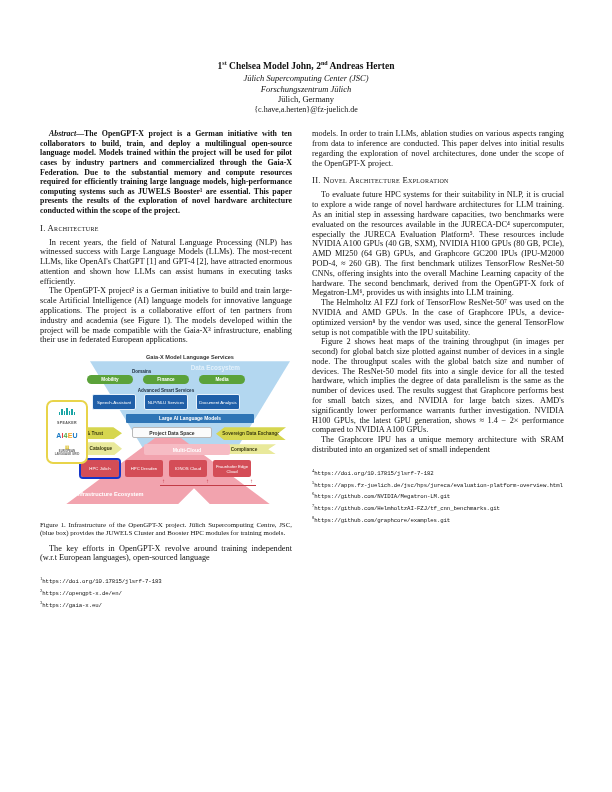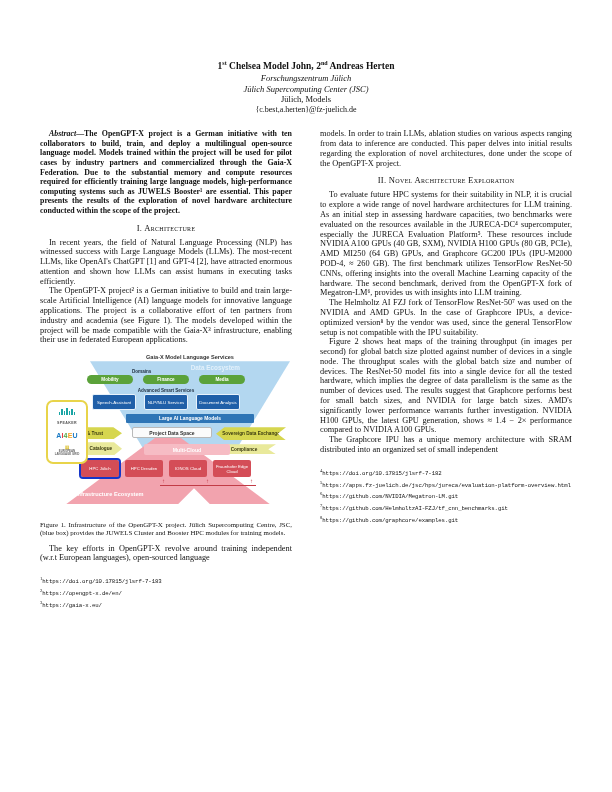--- a/index.html
+++ b/index.html
@@ -12,27 +12,27 @@
   
   .titleblock { text-align:center; padding-top:46px; }
   .paper-title { font-size:20px; font-weight:400; letter-spacing:.2px; }
   .authors { margin-top:14px; font-size:9.5px; font-weight:600; }
   .authors sup { font-size:6px; }
   .affil { font-size:8.5px; font-style:italic; line-height:10.5px; margin-top:2px;}
   .affil div { line-height:10.5px; }
   .city { font-size:8.5px; line-height:10.5px; }
   .email { font-size:8px; line-height:10.5px; }
   
-  .cols { display:flex; gap:28px; padding:0 40px; margin-top:14px; align-items:flex-start; }
+  .cols { display:flex; gap:20px; padding:0 40px; margin-top:14px; align-items:flex-start; }
   .col { width:252px; }
   p.body { font-size:8.3px; line-height:9.8px; text-align:justify; text-indent:9px; }
   p.noindent { text-indent:0; }
   .abstract { font-size:7.9px; line-height:9.6px; font-weight:bold; text-align:justify; text-indent:9px; }
   .abstract .ablabel { font-style:italic; }
-  h2.sec { font-size:8.6px; font-weight:400; font-variant:small-caps; text-align:center;
+  h2.sec { font-size:8.6px; font-weight:400; font-variant:small-caps; 
            margin:7px 0 5px; letter-spacing:.3px; }
   
   .figwrap { position:relative; width:252px; height:164px; margin:9px 0 3px; font-family:"Liberation Sans","DejaVu Sans",sans-serif; }
   .fig-title { position:absolute; left:50px; top:0; width:200px; text-align:center; font-size:5.6px; font-weight:bold; color:#333; }
   .trap { position:absolute; left:50px; top:7px; width:200px; height:92px; background:#b3d7f0;
           -webkit-clip-path:polygon(0 0,100% 0,72% 100%,28% 100%); clip-path:polygon(0 0,100% 0,72% 100%,28% 100%); }
   .data-eco { position:absolute; right:52px; top:10px; font-size:6.4px; font-weight:bold; color:#e3f1fb; }
   .domains-label { position:absolute; left:92px; top:15px; font-size:4.6px; color:#234; font-weight:bold; }
   .pills { position:absolute; left:0; top:21px; width:252px; display:flex; justify-content:center; gap:10px; }
   .pill { width:46px; height:9px; border-radius:5px; background:#5ba23a; color:#fff; font-size:4.6px;
@@ -81,25 +81,25 @@
 </head>
 <body>
 
 <div class="page">
 
   <div class="titleblock">
     <div class="authors">
       <span><span>1</span><sup>st</sup><span> Chelsea Model John, </span></span><span><span>2</span><sup>nd</sup><span> Andreas Herten</span></span>
     </div>
     <div class="affil">
+      <div>Jülich Supercomputing Center (JSC)</div>
       <div>Forschungszentrum Jülich</div>
-      <div>Jülich Supercomputing Center (JSC)</div>
-    </div>
-    <div class="city">Jülich, Models</div>
-    <div class="email">{c.best,a.herten}@fz-juelich.de</div>
+    </div>
+    <div class="city">Jülich, Germany</div>
+    <div class="email">{c.have,a.herten}@fz-juelich.de</div>
   </div>
 
   <div class="cols">
 
     <div class="col">
       <p class="abstract"><span class="ablabel">Abstract</span><span>—</span><span>The OpenGPT-X project is a German initiative with ten collaborators to build, train, and deploy a multilingual open-source language model. Models trained within the project will be used for pilot cases by industry partners and commercialized through the Gaia-X Federation. Due to the substantial memory and compute resources required for efficiently training large language models, high-performance computing systems such as JUWELS Booster¹ are essential. This paper presents the results of the exploration of novel hardware architecture conducted within the scope of the project.</span></p>
 
       <h2 class="sec">I. Architecture</h2>
 
       <p class="body">In recent years, the field of Natural Language Processing (NLP) has witnessed success with Large Language Models (LLMs). The most-recent LLMs, like OpenAI's ChatGPT [1] and GPT-4 [2], have attracted enormous attention and shown how LLMs can assist humans in executing tasks efficiently.</p>

